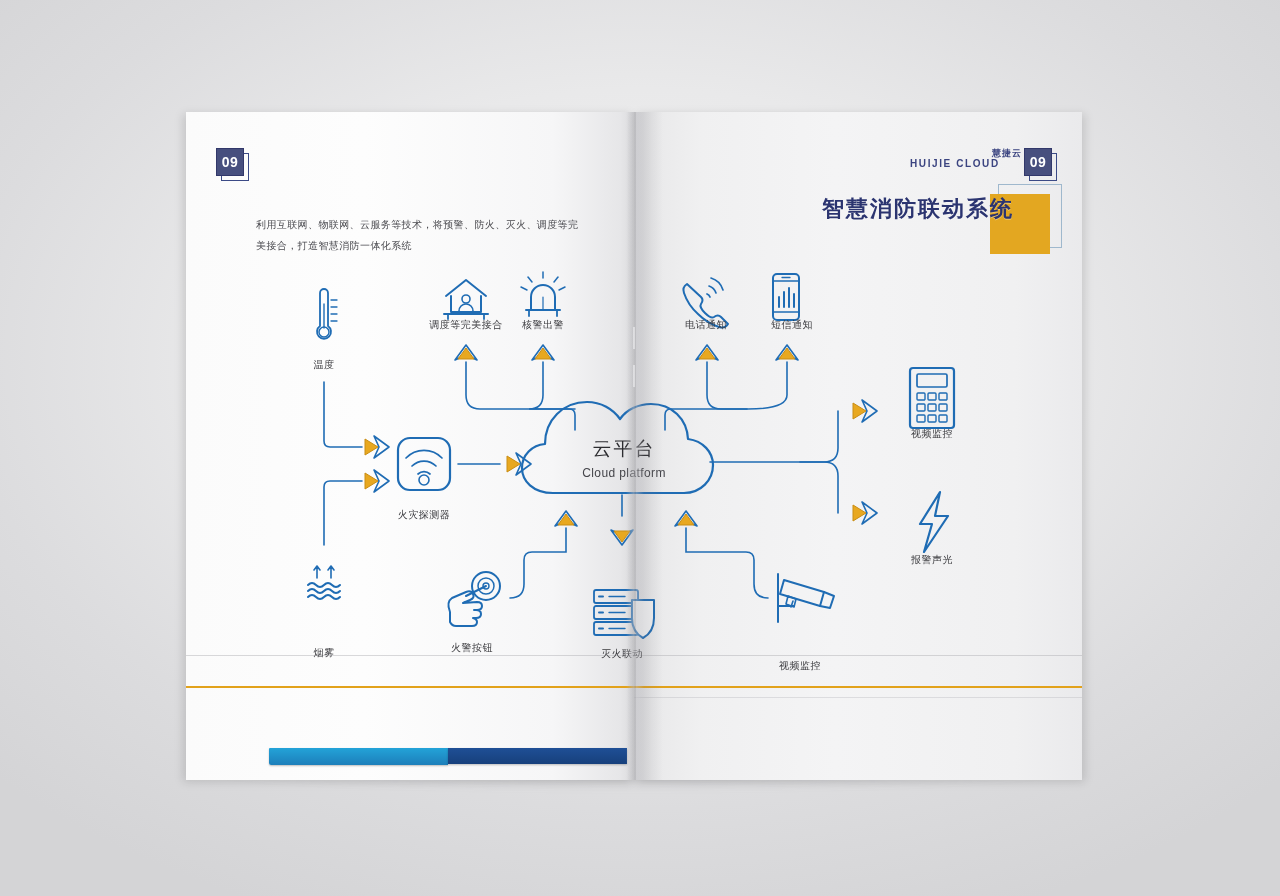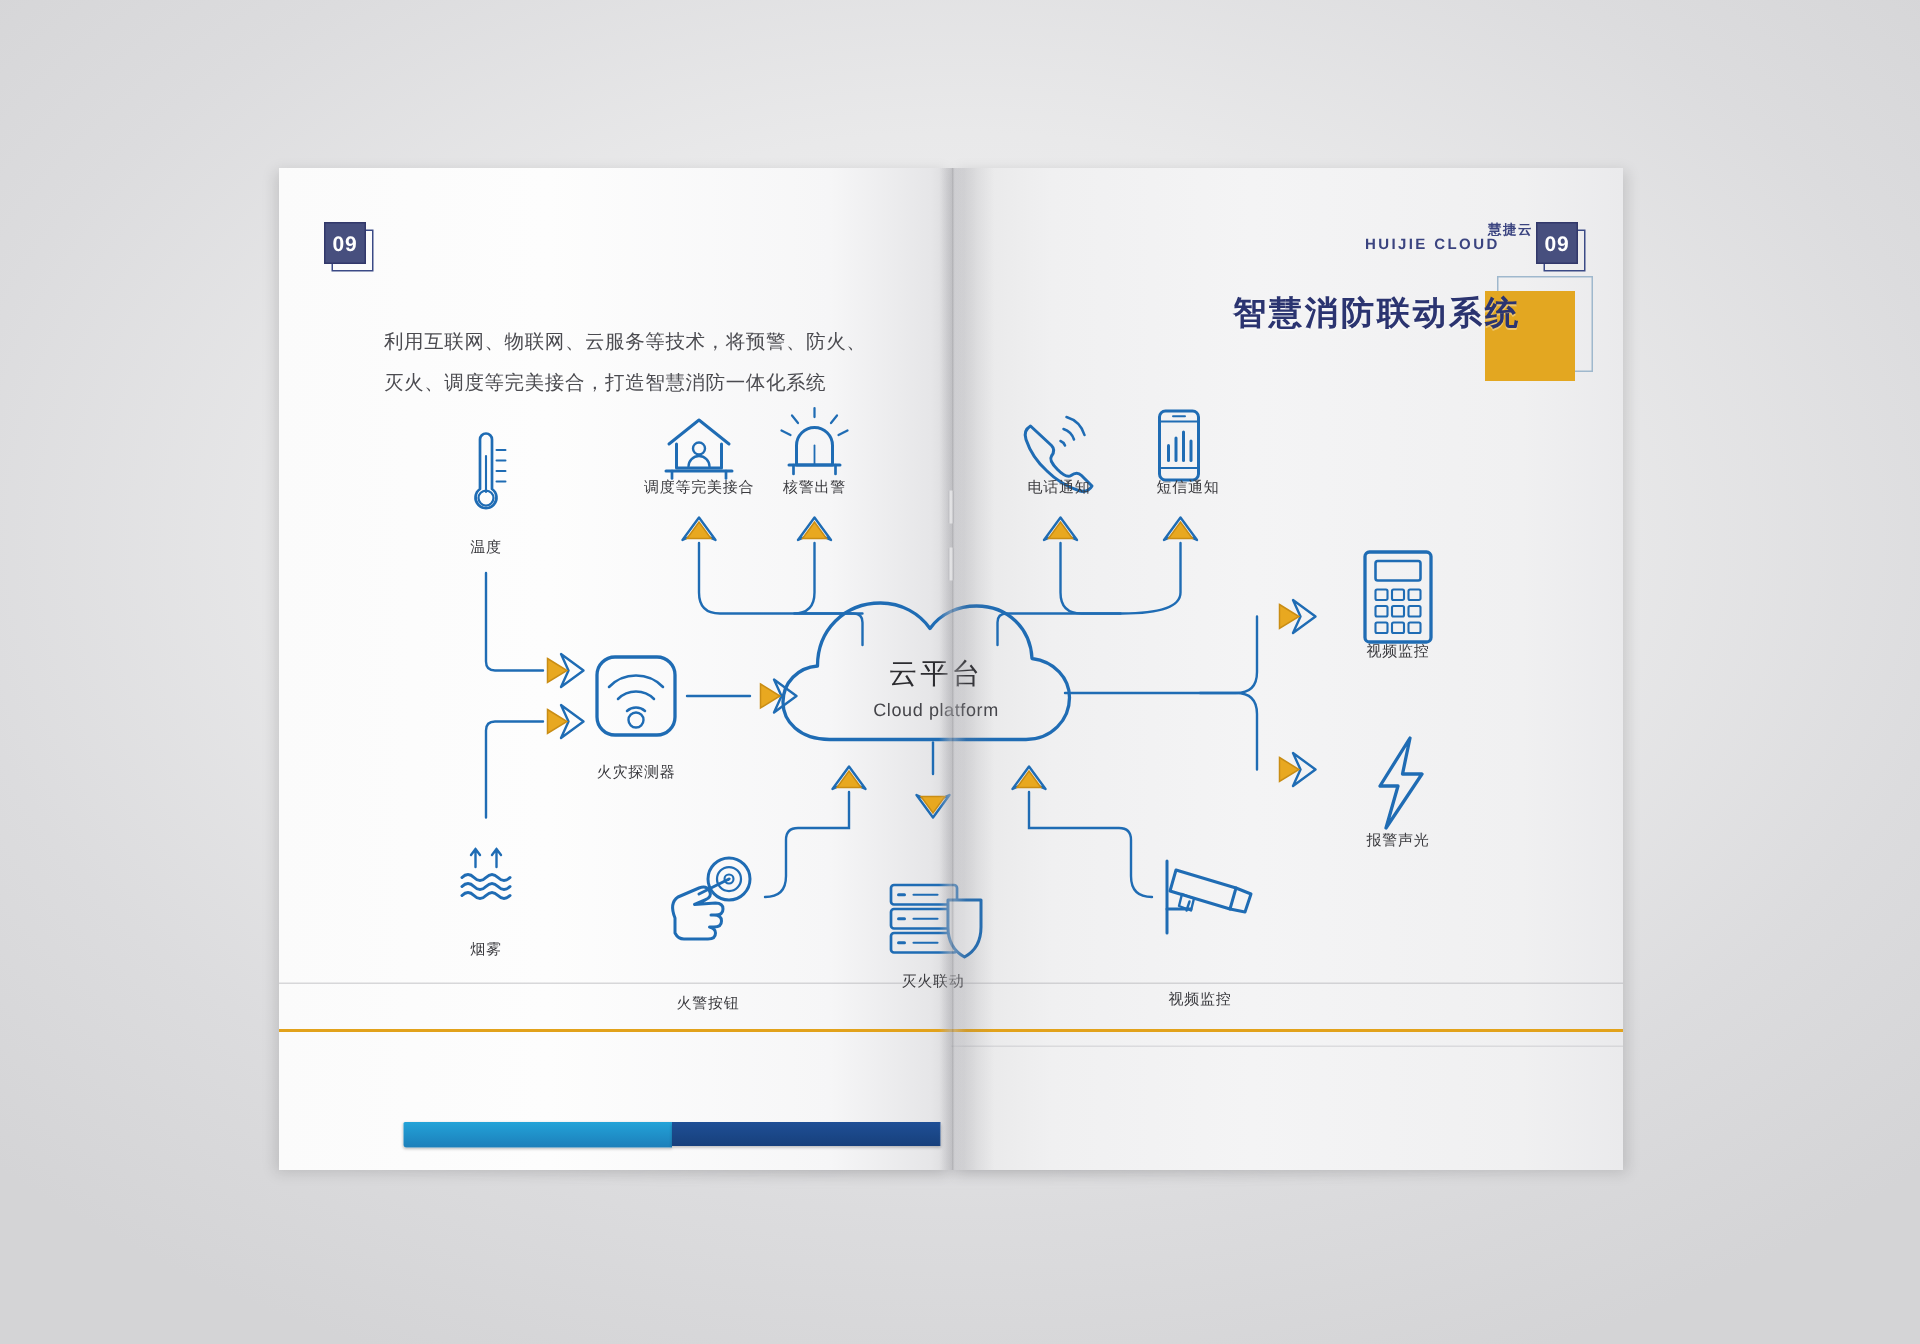--- a/index.html
+++ b/index.html
@@ -75,21 +75,21 @@
     background:#474f7e;border:1px solid #32386a;
     color:#fff;font-size:14px;font-weight:bold;letter-spacing:.5px;
     display:flex;align-items:center;justify-content:center;
   }
   #pagenum-left{left:30px;top:36px;}
   #pagenum-right{left:838px;top:36px;}
 
   
   #intro{
     position:absolute;left:70px;top:102px;width:330px;
-    font-size:13px;line-height:2.1;color:#4b4b50;letter-spacing:.4px;
+    font-size:10px;line-height:2.1;color:#4b4b50;letter-spacing:.4px;
   }
 
   
   #brand{
     position:absolute;left:770px;top:36px;text-align:right;width:66px;
     color:#3b4480;line-height:1.15;
   }
   #brand-cn{font-size:9px;font-weight:bold;letter-spacing:1px;}
   #brand-en{font-size:10px;font-weight:bold;letter-spacing:1.6px;white-space:nowrap;
             position:relative;left:-46px;}
@@ -361,23 +361,23 @@
   </g>
 </svg>
 
 <div class="gutter-dim"></div>
 
 <div id="edge-left"></div>
 <div id="edge-right"></div>
 
 <div id="labels">
   <div class="lbl" style="left:324px;top:358px;">温度</div>
-  <div class="lbl" style="left:324px;top:626px;">烟雾</div>
+  <div class="lbl" style="left:324px;top:646px;">烟雾</div>
   <div class="lbl" style="left:424px;top:508px;">火灾探测器</div>
-  <div class="lbl" style="left:472px;top:641px;margin-top:21px;">火警按钮</div>
+  <div class="lbl" style="left:472px;top:641px;">火警按钮</div>
   <div class="lbl" style="left:622px;top:647px;">灭火联动</div>
   <div class="lbl" style="left:800px;top:643px;margin-top:16px;">视频监控</div>
   <div class="lbl" style="left:466px;top:318px;">调度等完美接合</div>
   <div class="lbl" style="left:543px;top:318px;">核警出警</div>
   <div class="lbl" style="left:706px;top:318px;">电话通知</div>
   <div class="lbl" style="left:792px;top:318px;">短信通知</div>
   <div class="lbl" style="left:932px;top:427px;">视频监控</div>
   <div class="lbl" style="left:932px;top:553px;">报警声光</div>
 
   <div class="cloud-cn" style="left:624px;top:436px;">云平台</div>

